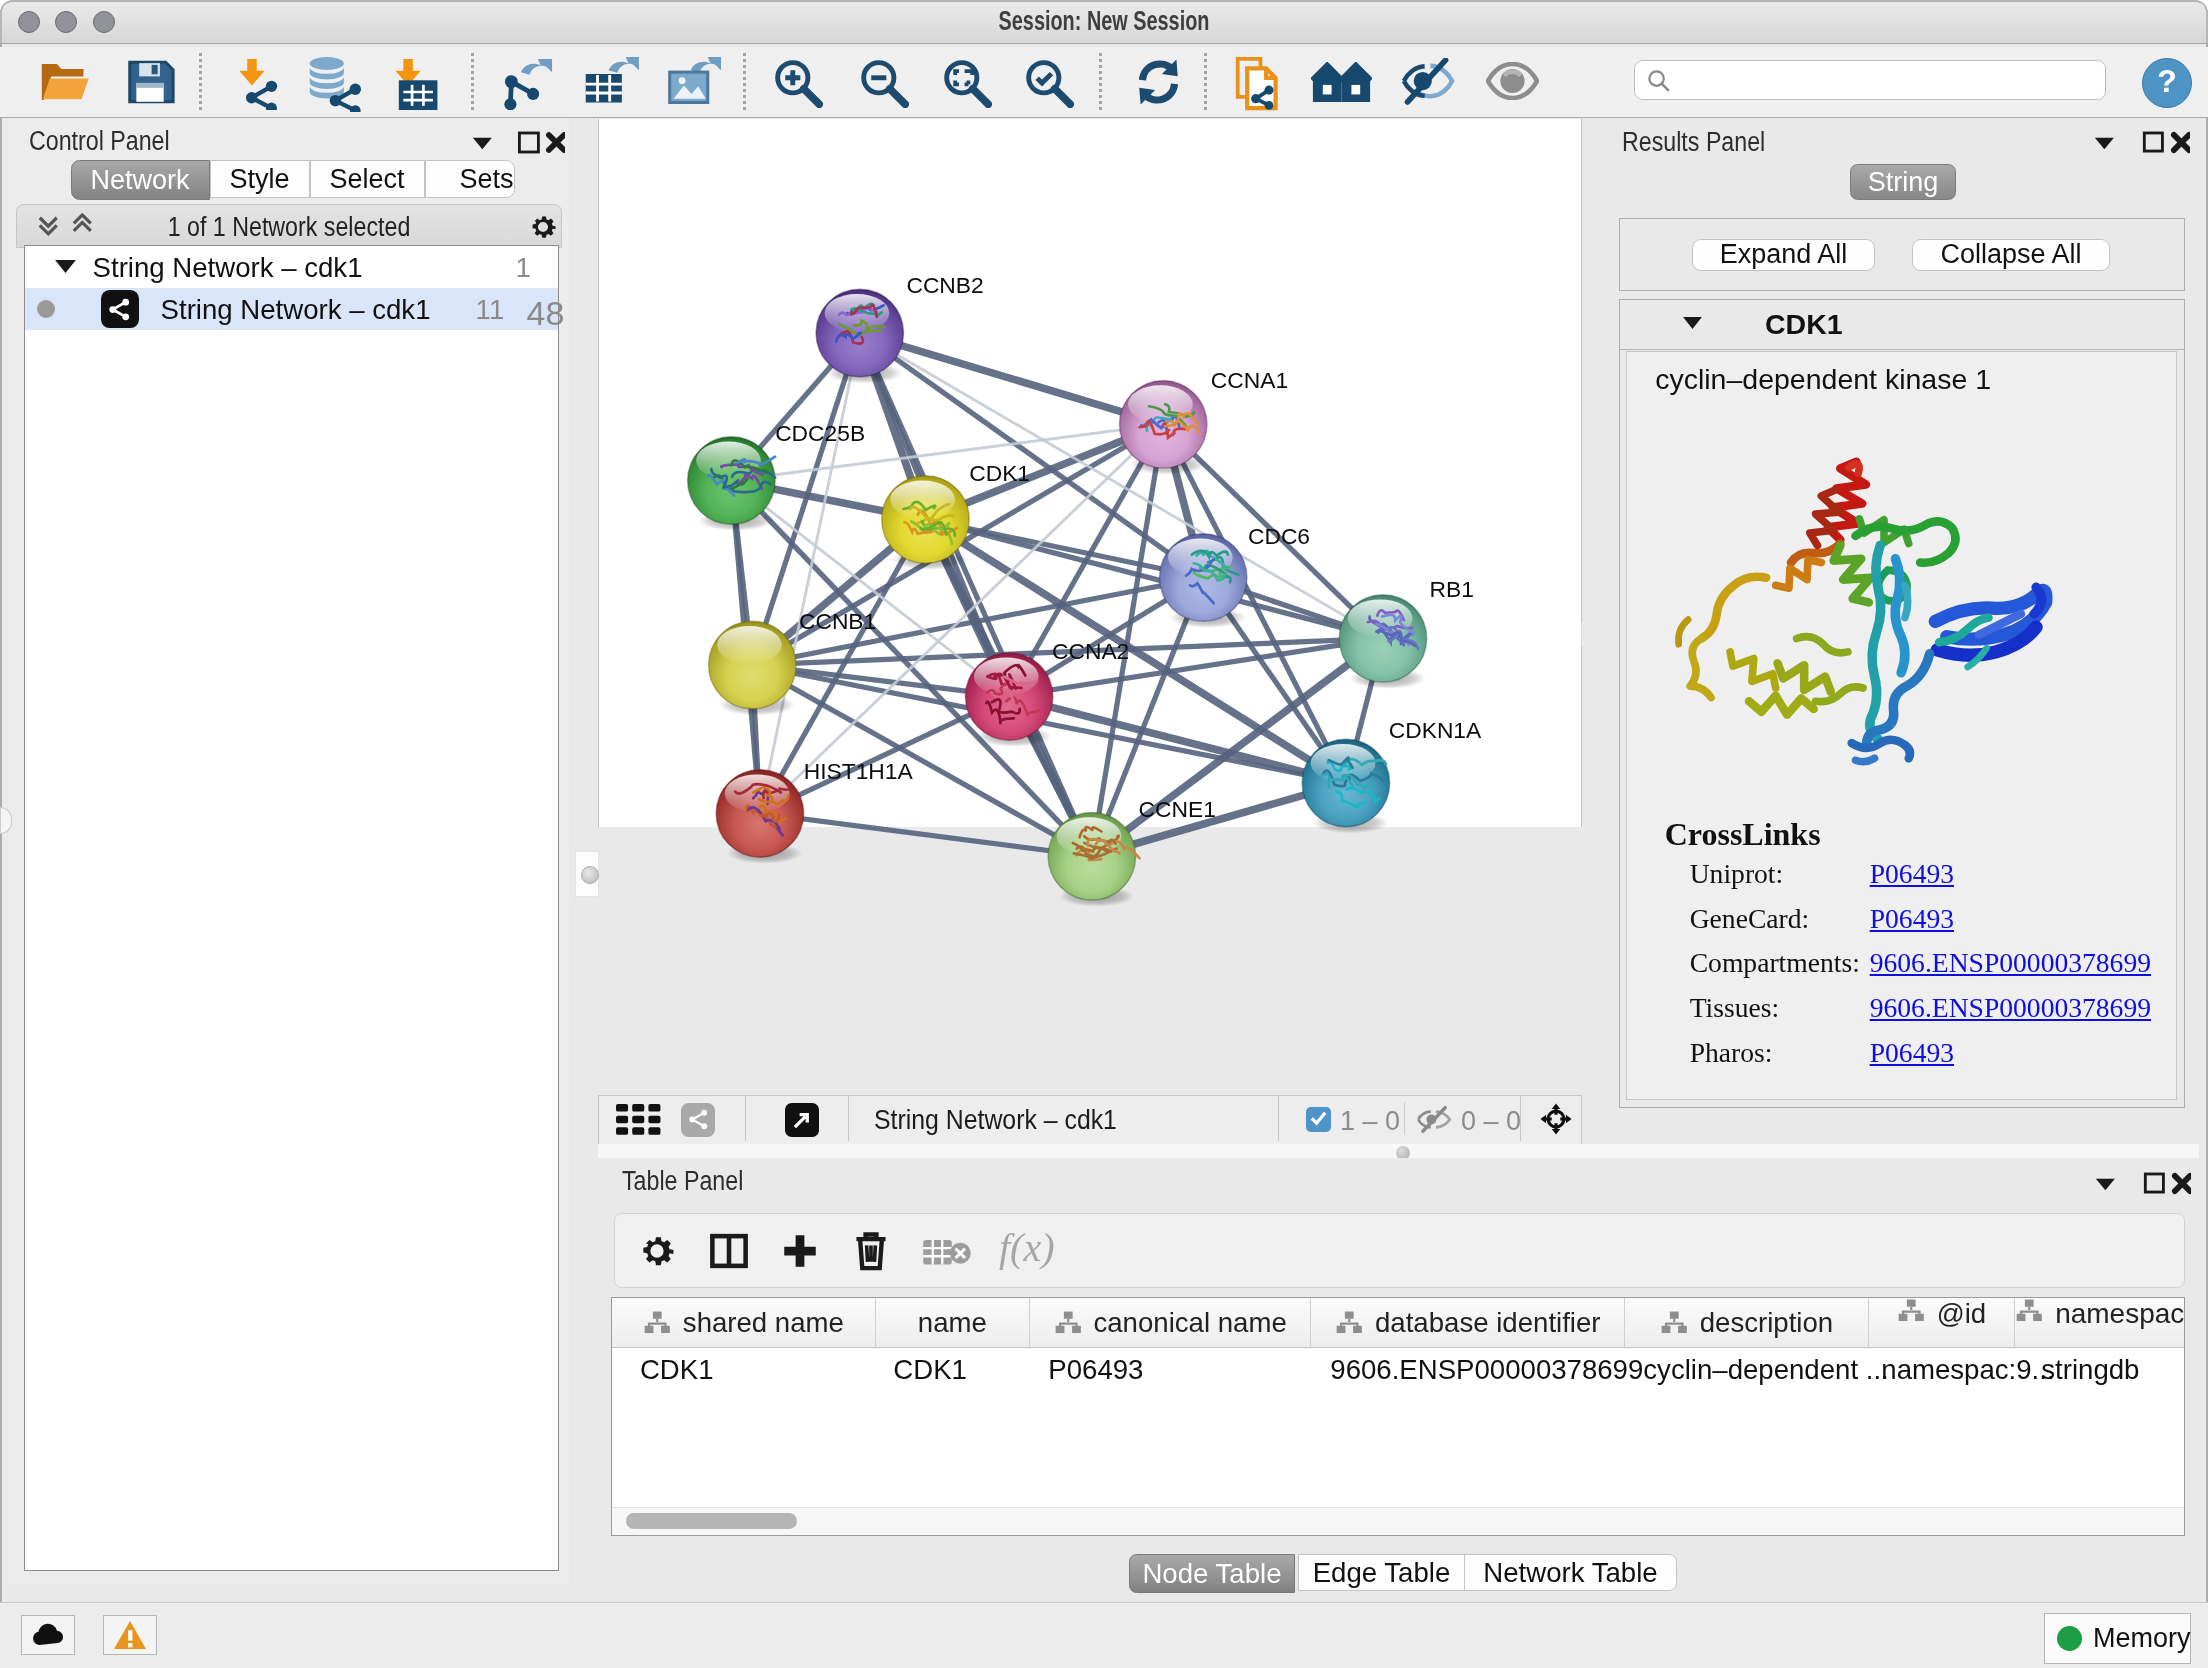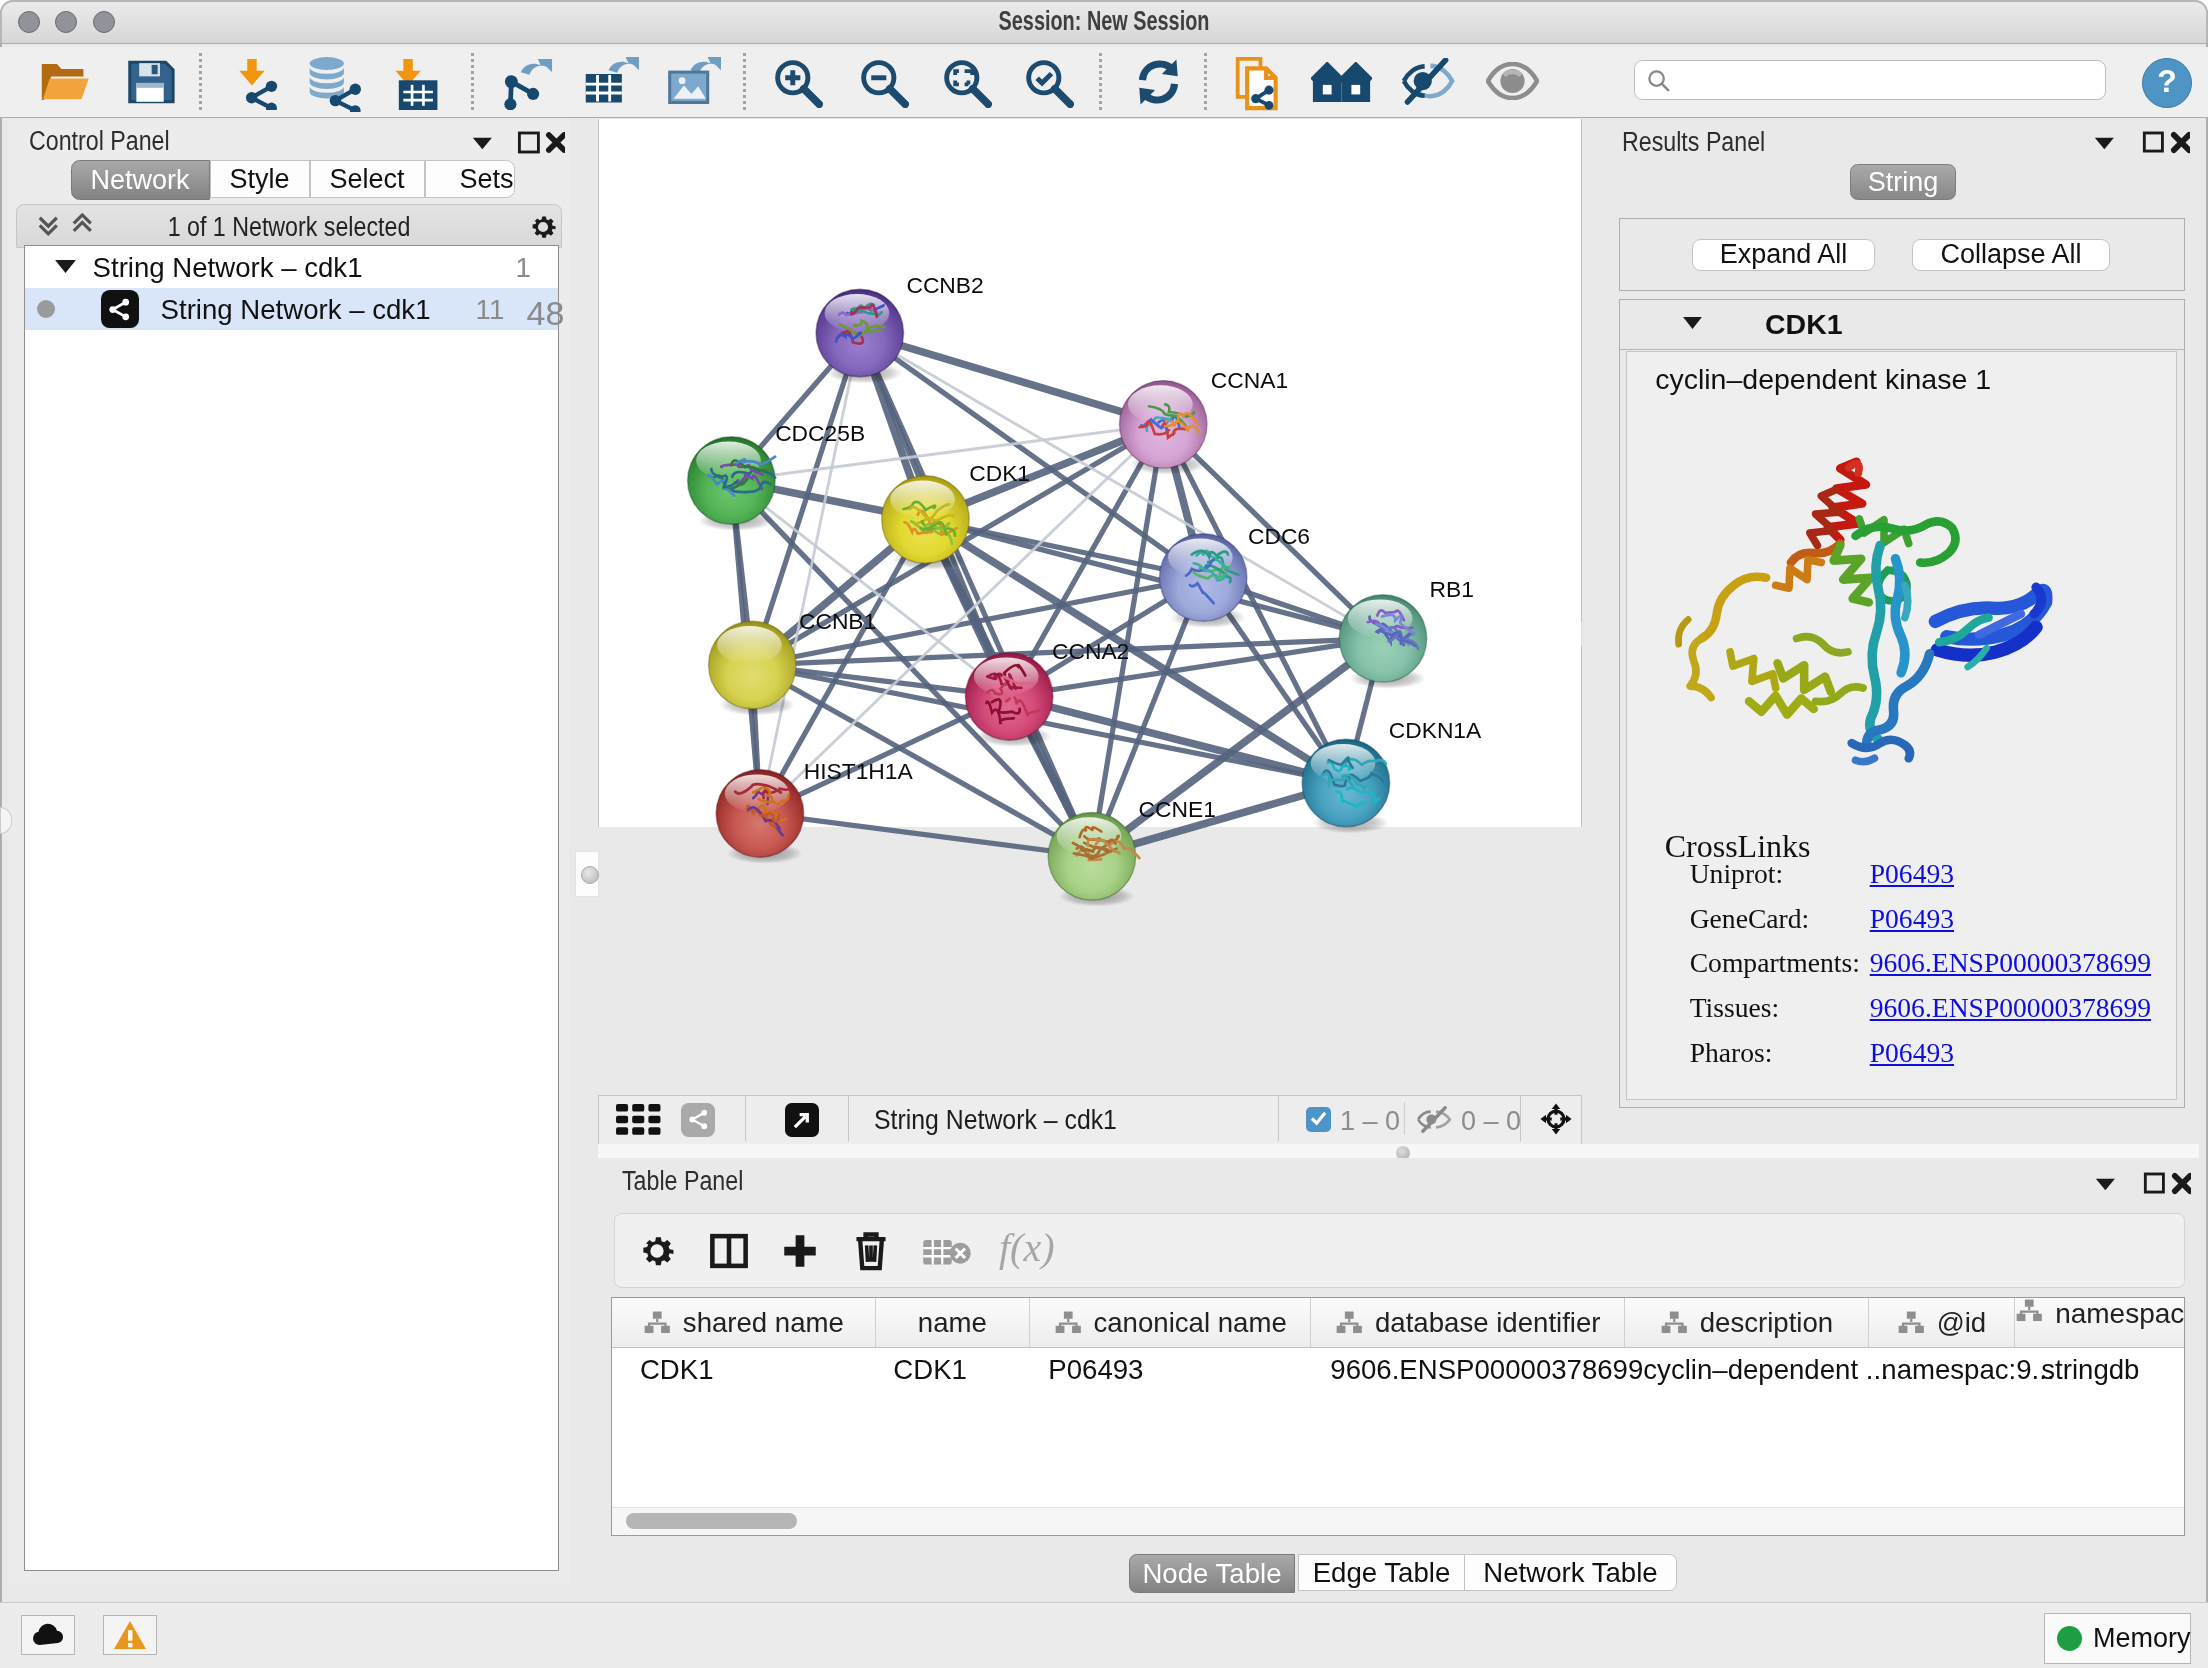--- a/index.html
+++ b/index.html
@@ -661,21 +661,21 @@
         <path d="M298 208 q32 10 62 2 q28 -8 42 -26" stroke="#1530c8" stroke-width="14"></path>
         <path d="M402 142 q12 14 -2 28" stroke="#1838d0" stroke-width="10"></path>
         <path d="M342 192 l44 -22" stroke="#4068e0" stroke-width="9"></path>
         <path d="M300 200 q18 -2 30 -14 q10 -10 22 -12" stroke="#1ea89c" stroke-width="9"></path>
         <path d="M330 226 q12 -8 20 -20" stroke="#28b0a8" stroke-width="7"></path>
         <path d="M290 212 q-6 24 -24 34 q-16 8 -14 26 q2 16 -14 20 q-16 2 -14 18" stroke="#2878c0" stroke-width="10"></path>
         <path d="M208 306 q16 10 30 0 q12 -8 26 2 q8 6 4 14" stroke="#2868b8" stroke-width="9"></path>
         <path d="M232 322 q-10 6 -20 2" stroke="#3878c8" stroke-width="8"></path>
       </g>
     </svg>
-    <div class="abs serif" style="left:38px;top:476px;font-size:32px;font-weight:normal;color:#111">CrossLinks</div>
+    <div class="abs serif" style="left:38px;top:464px;font-size:32px;font-weight:bold;color:#111">CrossLinks</div>
     <div class="abs serif" style="left:63px;top:506px;font-size:27.6px;color:#111">Uniprot:</div>
     <div class="abs serif link" style="left:243px;top:506px;font-size:27.6px">P06493</div>
     <div class="abs serif" style="left:63px;top:551px;font-size:27.6px;color:#111">GeneCard:</div>
     <div class="abs serif link" style="left:243px;top:551px;font-size:27.6px">P06493</div>
     <div class="abs serif" style="left:63px;top:595px;font-size:27.6px;color:#111">Compartments:</div>
     <div class="abs serif link" style="left:243px;top:595px;font-size:27.6px">9606.ENSP00000378699</div>
     <div class="abs serif" style="left:63px;top:640px;font-size:27.6px;color:#111">Tissues:</div>
     <div class="abs serif link" style="left:243px;top:640px;font-size:27.6px">9606.ENSP00000378699</div>
     <div class="abs serif" style="left:63px;top:685px;font-size:27.6px;color:#111">Pharos:</div>
     <div class="abs serif link" style="left:243px;top:685px;font-size:27.6px">P06493</div>
@@ -745,21 +745,21 @@
               </g>
             </svg>database identifier</div>
     <div style="box-sizing:border-box;width:244px;border-right:1.9px solid #cfcfcf;display:flex;align-items:center;justify-content:center;gap:11.4px;font-size:27.6px;color:#222"><svg width="28.5" height="25" viewBox="0 0 26 22">
               <g fill="#8e8e8e">
                 <rect x="9" y="1" width="8" height="6.6"></rect>
                 <rect x="1.5" y="14" width="8" height="6.6"></rect>
                 <rect x="16.5" y="14" width="8" height="6.6"></rect>
                 <path d="M12 7.6 h2 v3 h-2z M4.5 11 h17 v2 h-17z M4.5 11 h2 v3.4 h-2z M19.5 11 h2 v3.4 h-2z"></path>
               </g>
             </svg>description</div>
-    <div style="box-sizing:border-box;width:147px;border-right:1.9px solid #cfcfcf;display:flex;align-items:center;justify-content:center;gap:11.4px;font-size:27.6px;color:#222"><svg width="28.5" height="25" viewBox="0 0 26 22">
+    <div style="box-sizing:border-box;width:147px;border-right:1.9px solid #cfcfcf;display:flex;align-items:flex-start;justify-content:center;gap:11.4px;font-size:27.6px;color:#222"><svg width="28.5" height="25" viewBox="0 0 26 22">
               <g fill="#8e8e8e">
                 <rect x="9" y="1" width="8" height="6.6"></rect>
                 <rect x="1.5" y="14" width="8" height="6.6"></rect>
                 <rect x="16.5" y="14" width="8" height="6.6"></rect>
                 <path d="M12 7.6 h2 v3 h-2z M4.5 11 h17 v2 h-17z M4.5 11 h2 v3.4 h-2z M19.5 11 h2 v3.4 h-2z"></path>
               </g>
             </svg>@id</div>
     <div style="flex:1;display:flex;align-items:flex-start;justify-content:center;gap:11.4px;font-size:28px;color:#222"><svg width="28.5" height="25" viewBox="0 0 26 22">
               <g fill="#8e8e8e">
                 <rect x="9" y="1" width="8" height="6.6"></rect>

